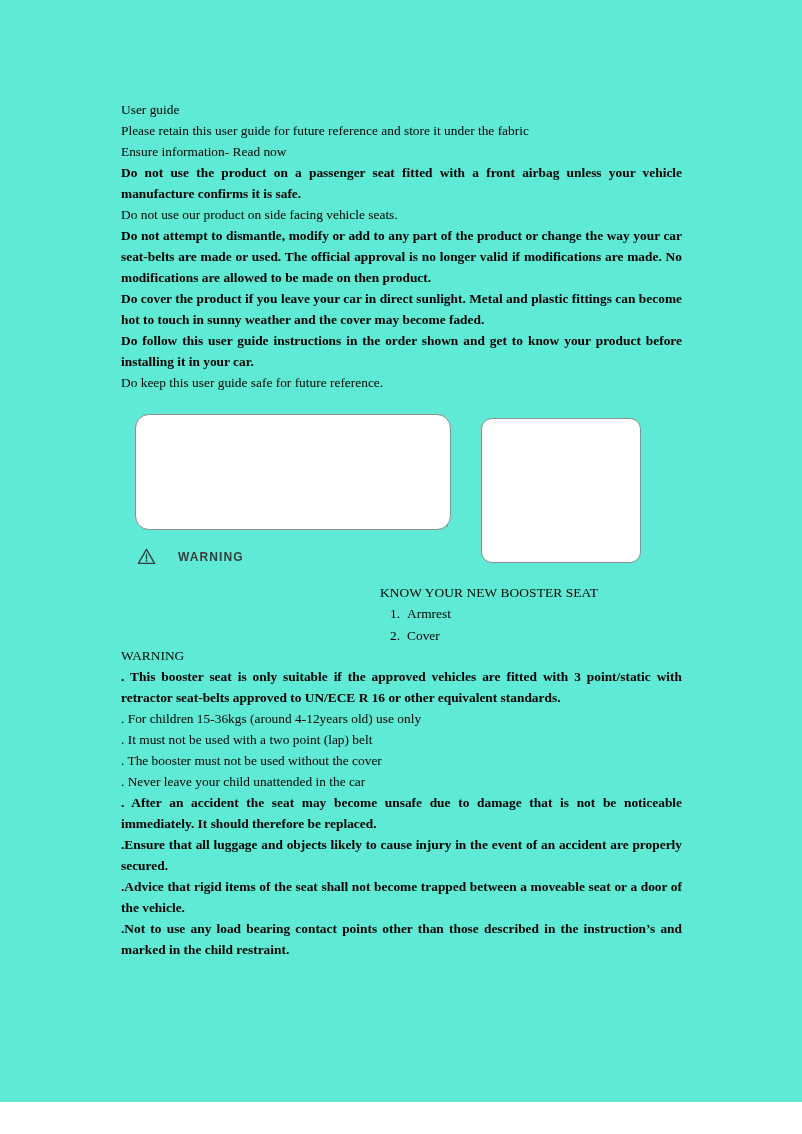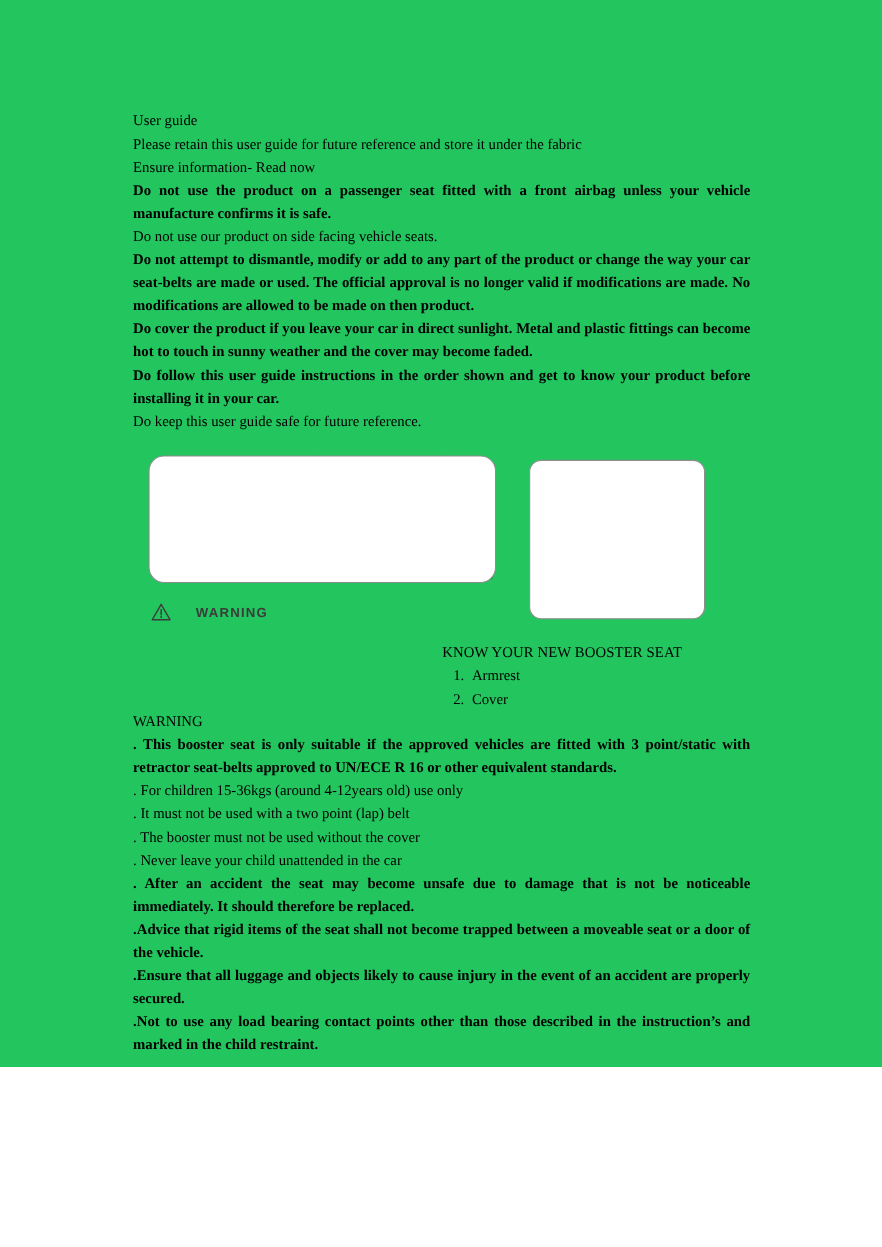--- a/index.html
+++ b/index.html
@@ -15,22 +15,22 @@
     font-family: "Liberation Serif", "DejaVu Serif", serif;
     color: #000000;
     overflow: hidden;
   }
 
   .page {
     position: absolute;
     left: 0;
     top: 0;
     width: 802px;
-    height: 970px;
-    background: #22c55e;
+    height: 1102px;
+    background: #5eead4;
   }
 
   .content {
     position: absolute;
     left: 121px;
     top: 99px;
     width: 561px;
   }
 
   
@@ -110,21 +110,21 @@
     height: 100%;
     border: 1.2px solid #8d8d8d;
     border-radius: 11px;
     box-sizing: border-box;
     background: #ffffff;
   }
 
   
   .know-block {
     position: absolute;
-    left: 402px;
+    left: 380px;
     top: 582px;
     width: 290px;
   }
   .know-title {
     font-size: 13.4px;
     line-height: 21px;
     letter-spacing: 0.1px;
   }
   .know-list {
     margin: 0;
@@ -322,18 +322,18 @@
 
   <div class="warn-section">
     <div class="line">WARNING</div>
 
     <div class="para justify-all">. This booster seat is only suitable if the approved vehicles are fitted with 3 point/static with retractor seat-belts approved to UN/ECE R 16 or other equivalent standards.</div>
     <div class="line">. For children 15-36kgs (around 4-12years old) use only</div>
     <div class="line">. It must not be used with a two point (lap) belt</div>
     <div class="line">. The booster must not be used without the cover</div>
     <div class="line">. Never leave your child unattended in the car</div>
     <div class="para justify-all">. After an accident the seat may become unsafe due to damage that is not be noticeable immediately. It should therefore be replaced.</div>
+    <div class="para justify-all">.Ensure that all luggage and objects likely to cause injury in the event of an accident are properly secured.</div>
     <div class="para justify-all">.Advice that rigid items of the seat shall not become trapped between a moveable seat or a door of the vehicle.</div>
-    <div class="para justify-all">.Ensure that all luggage and objects likely to cause injury in the event of an accident are properly secured.</div>
     <div class="para justify-all">.Not to use any load bearing contact points other than those described in the instruction’s and marked in the child restraint.</div>
   </div>
 
 </div>
 
 </body></html>

